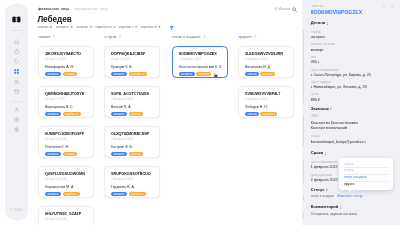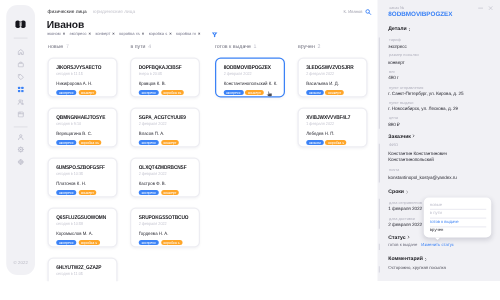--- a/index.html
+++ b/index.html
@@ -161,21 +161,21 @@
       <div class="search">
         <span class="search-text">К. Иванов</span>
         <span>
           <svg viewBox="0 0 24 24" width="5.2" height="5.2" style="display:block">
               <circle cx="10" cy="10" r="6.6" fill="none" stroke="#3B82F6" stroke-width="3.4"></circle>
               <path d="M15.2 15.2 21.2 21.2" stroke="#3B82F6" stroke-width="3.4" stroke-linecap="round"></path>
             </svg>
         </span>
       </div>
     </div>
-    <h1 class="title">Иванов</h1>
+    <h1 class="title">Лебедев</h1>
     <div class="chips">
         <span class="chip">
           <span>эконом</span>
           <span class="x">×</span>
         </span>
         <span class="chip">
           <span>экспресс</span>
           <span class="x">×</span>
         </span>
         <span class="chip">

